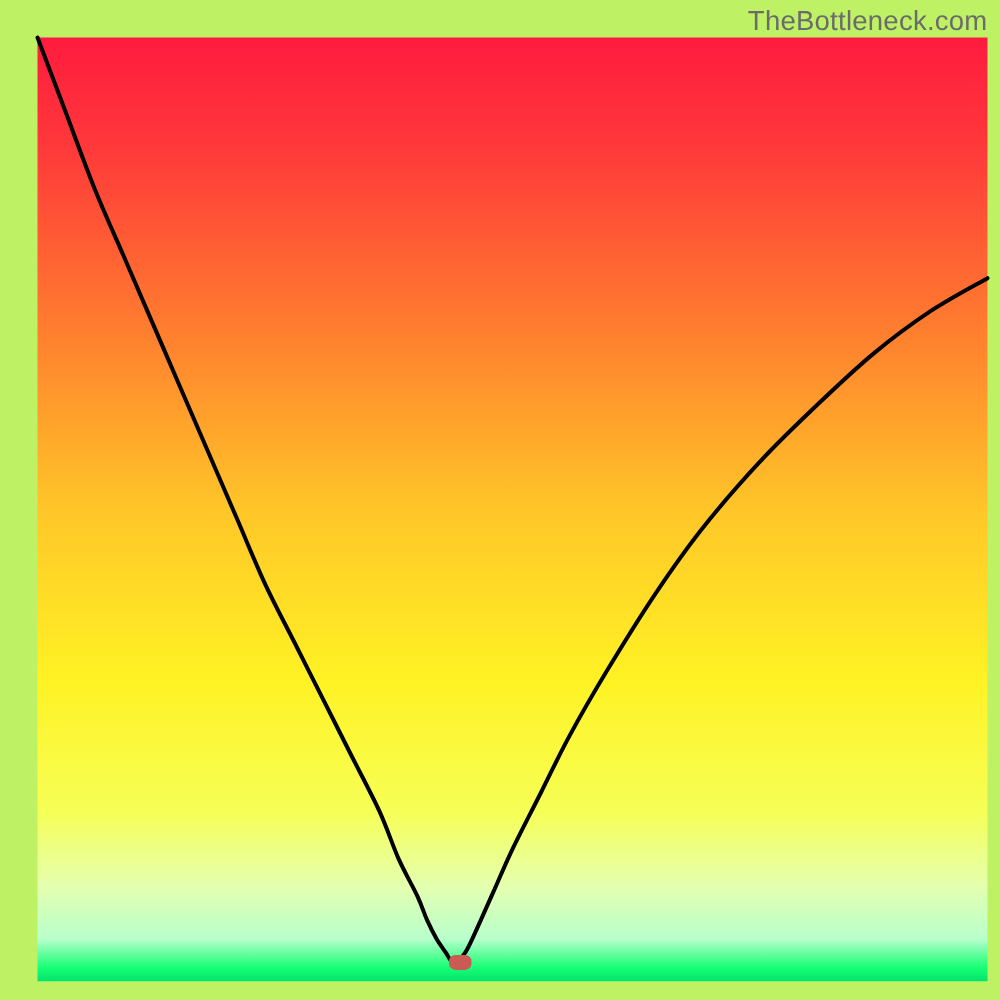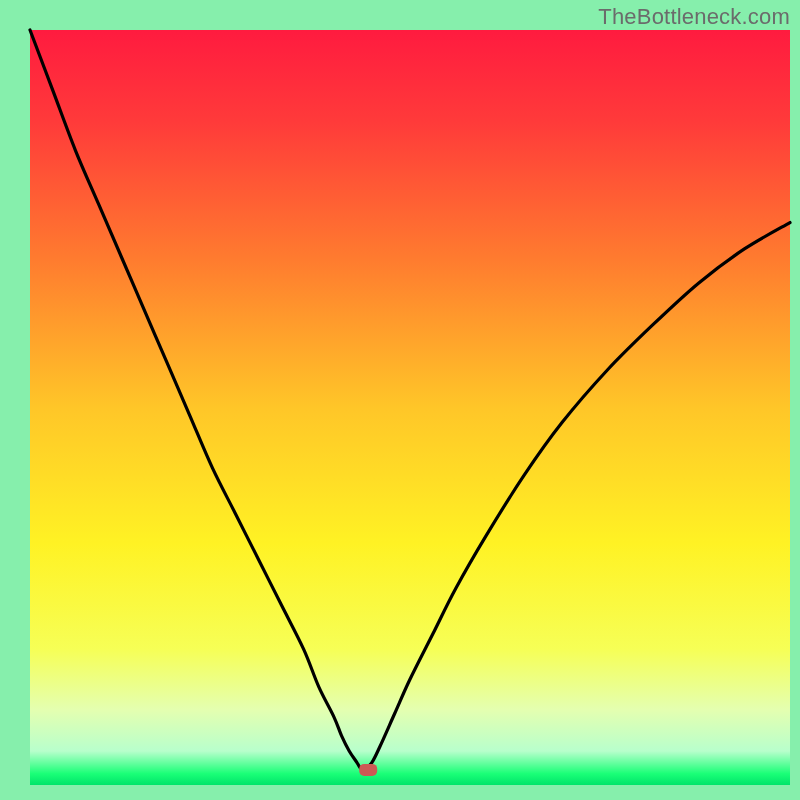--- a/index.html
+++ b/index.html
@@ -8,21 +8,21 @@
     width: 800px;
     height: 800px;
     background: #000;
     overflow: hidden;
     font-family: Arial, Helvetica, sans-serif;
   }
   .wrap {
     position: relative;
     width: 800px;
     height: 800px;
-    background: #86efac;
+    background: #bef264;
   }
   .watermark {
     position: absolute;
     top: 4px;
     right: 10px;
     color: #6b6b6b;
     font-size: 22px;
     font-weight: 500;
     letter-spacing: 0.2px;
   }

